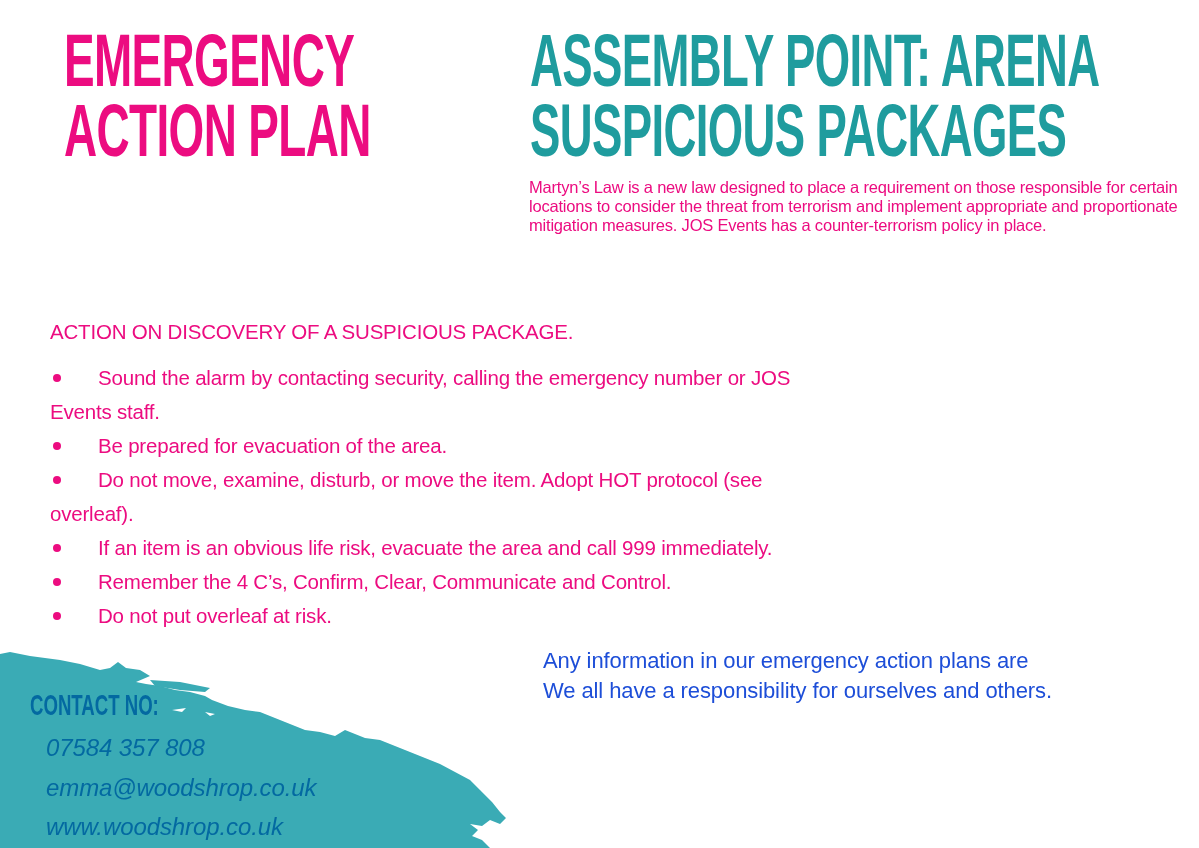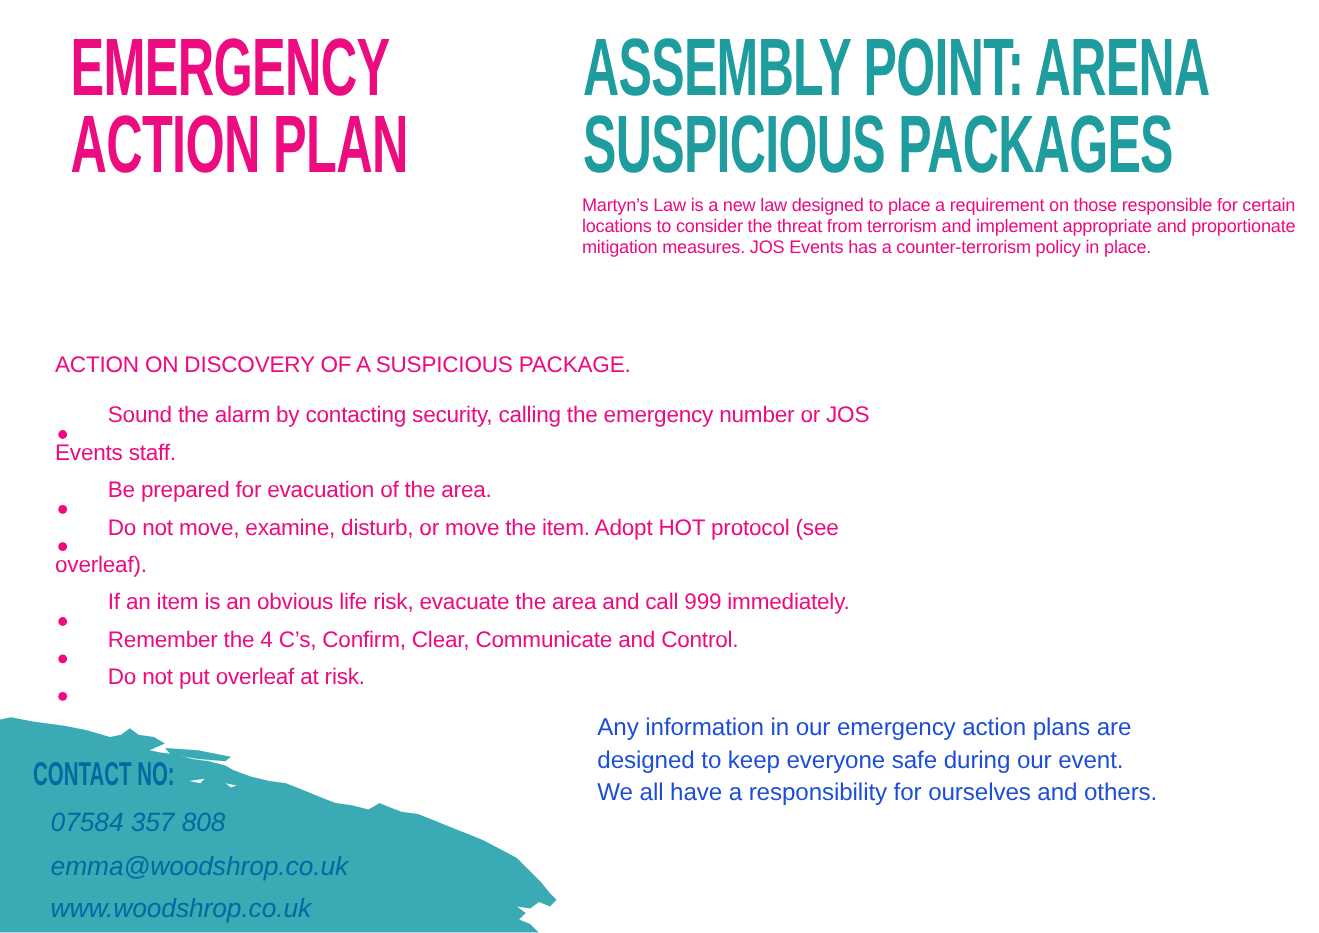--- a/index.html
+++ b/index.html
@@ -36,21 +36,21 @@
       font-size: 16.5px; line-height: 19px;
       margin: 0;
       letter-spacing: -0.2px;
     }
     #action {
       position: absolute; left: 50px; top: 318px; width: 850px;
       color: #ec0c80;
       font-size: 20.5px;
     }
     #action .heading { line-height: 28px; margin: 0 0 15px 0; letter-spacing: -0.2px; }
-    #action .line { line-height: 34px; margin: 0; white-space: nowrap; letter-spacing: -0.2px; align-items: center; }
+    #action .line { line-height: 34px; margin: 0; white-space: nowrap; letter-spacing: -0.2px; }
     #action .bullet-row { display: flex; }
     #action .dot { width: 48px; flex: 0 0 48px; position: relative; }
     #action .dot::before {
       content: ""; position: absolute; left: 3px; top: 13px;
       width: 8px; height: 8px; border-radius: 50%; background: #ec0c80;
     }
     #closing {
       position: absolute; left: 531px; top: 634px; width: 640px;
       color: #1d4ed8;
       font-size: 22px; line-height: 29.5px;
@@ -124,21 +124,20 @@
   <div>
     <div class="line bullet-row">
         <span class="dot"></span>
         <span>Do not put overleaf at risk.</span>
       </div>
   </div>
 </section>
 
 <div id="closing">
   <div>Any information in our emergency action plans are</div>
-  <div>designed to keep everyone safe during our event.</div>
   <div>We all have a responsibility for ourselves and others.</div>
 </div>
 
 <svg id="splash" viewBox="0 0 520 208" preserveAspectRatio="none">
   <path fill="#3aabb5" d="
     M0,14 L10,12 L30,16 L60,20 L80,24 L100,30 L110,28 L118,22 L126,28 L140,30 L150,36 L136,42 L146,44
     L160,46 L175,50 L190,52 L205,56 L212,60 L228,66 L245,70 L260,72 L275,78 L290,84 L305,90 L320,92
     L335,96 L345,90 L355,94 L365,98 L380,100 L395,106 L410,112 L425,118 L440,124 L455,132 L470,140
     L480,150 L492,162 L500,172 L506,178 L500,184 L490,180 L482,186 L470,184 L478,190 L472,196
     L482,200 L490,208 L0,208 Z"></path>

